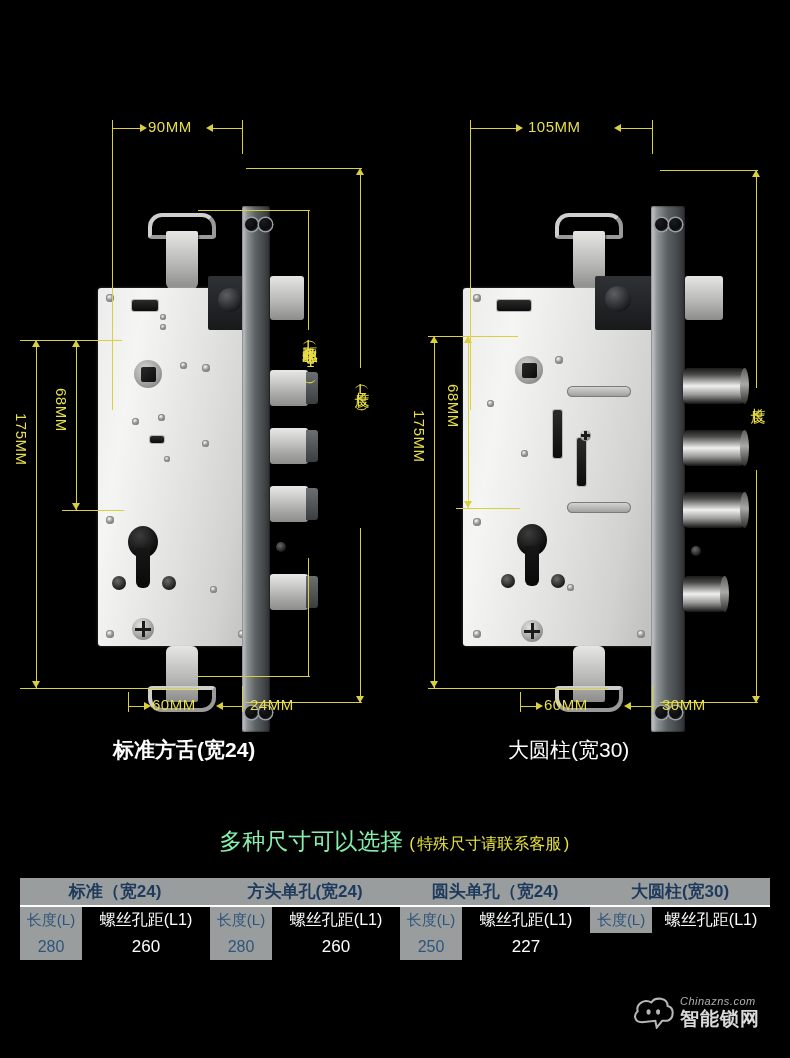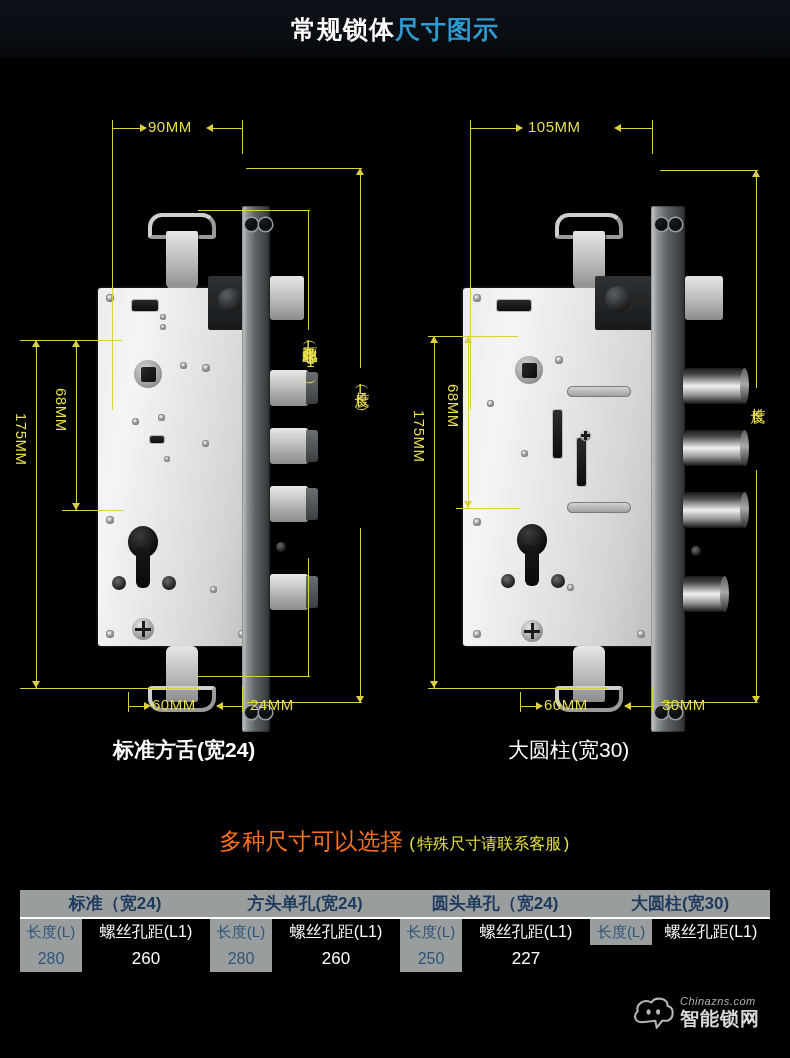--- a/index.html
+++ b/index.html
@@ -152,25 +152,25 @@
     content:""; position:absolute; background:#1b1b1b;
   }
   .phillips::before{ left:50%; top:12%; width:3px; height:76%; margin-left:-1.5px;}
   .phillips::after { top:50%; left:12%; height:3px; width:76%; margin-top:-1.5px;}
 
   
   .sizes-title {
     position:absolute; left:0; top:826px; width:790px; text-align:center;
     white-space:nowrap;
   }
-  .sizes-title .st-main { color:#f97316; font-size:23px; }
+  .sizes-title .st-main { color:#86efac; font-size:23px; }
   .sizes-title .st-sub  { color:#e8e33a; font-size:16px;font-family:Liberation Mono, monospace; }
 
   .table-wrap {
-    position:absolute; left:20px; top:878px; width:750px;margin-top:12px;
+    position:absolute; left:20px; top:878px; width:750px;
   }
   table.sizes { border-collapse: collapse; width:750px; table-layout:fixed; }
   table.sizes td, table.sizes th { padding:0; margin:0; }
   .grp-head {
     background:#9a9d9e; color:#1d3a5c; font-size:17px; font-weight:bold;
     text-align:center; height:28px; border-bottom:2px solid #ffffff;
     white-space:nowrap;
   }
   .col-l {
     background:#9a9d9e; color:#2e5579; text-align:center; height:27px;
@@ -192,25 +192,20 @@
   .wm-icon { width:44px; height:34px; position:relative; flex:0 0 44px; }
   .wm-text { margin-left:4px; line-height:1; }
   .wm-dom { color:#cfcfcf; font-size:11px; font-style:italic; letter-spacing:.5px; }
   .wm-cn  { color:#ffffff; font-size:19px; font-weight:bold; margin-top:2px; letter-spacing:1px;}
 </style>
 </head>
 <body>
 
 <div id="page">
 
-  <div class="header">
-    <div class="header-title">
-      <span class="ht-white">常规锁体</span><span class="ht-blue">尺寸图示</span>
-    </div>
-  </div>
 
   <div class="stage">
 
     <div class="lock" style="left:70px; top:70px; width:260px; height:600px;">
 
       <div class="hook-arm" style="left:78px; top:85px; width:68px; height:26px; border-radius:14px 14px 4px 4px;"></div>
       <div class="latch-hook" style="left:96px; top:103px; width:32px; height:58px; border-radius:2px 2px 6px 6px;"></div>
 
       <div class="caseplate" style="left:28px; top:160px; width:158px; height:358px;"></div>
 

